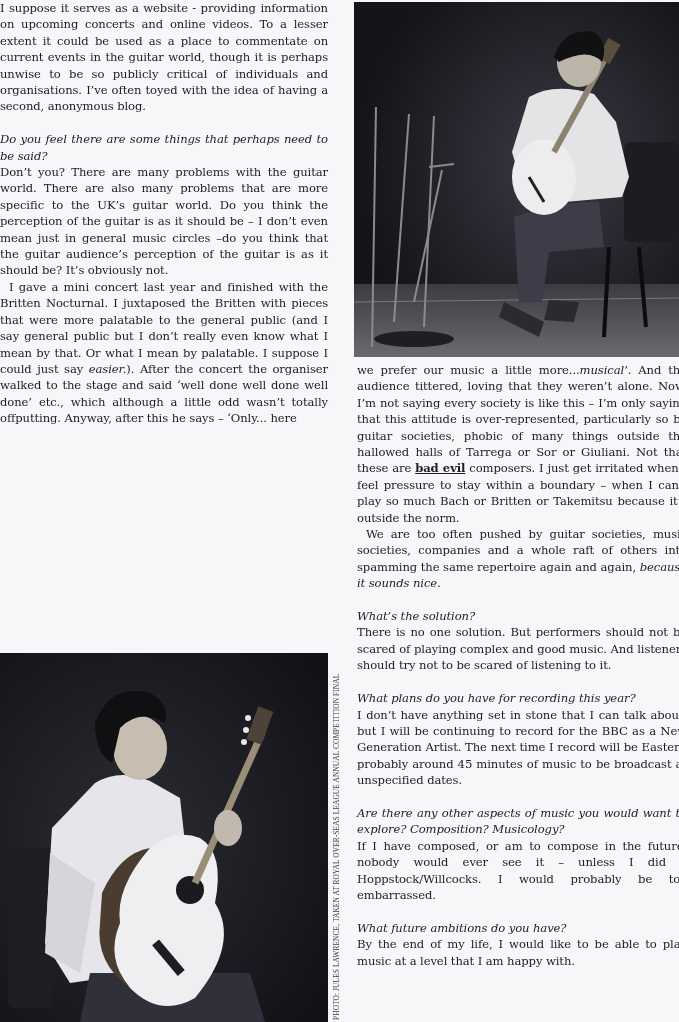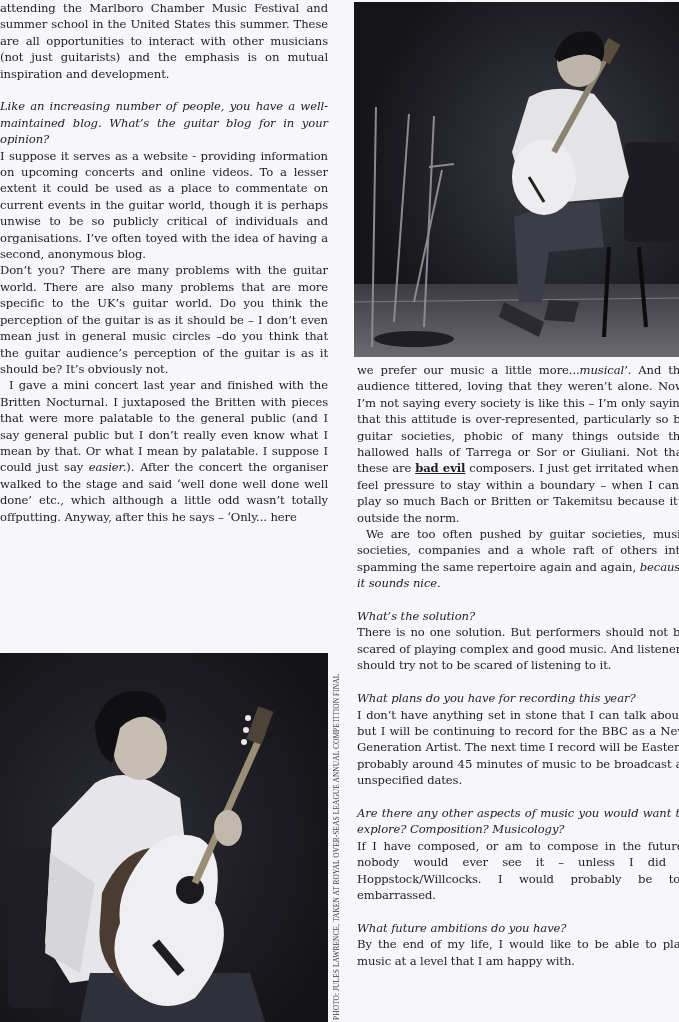--- a/index.html
+++ b/index.html
@@ -35,23 +35,22 @@
     width: 370px;
     font-family: "Liberation Serif", "DejaVu Serif", serif;
     font-size: 7.4px; line-height: 8px; color: #3a3a40;
     letter-spacing: 0.1px;
   }
 </style>
 </head>
 <body>
 
 <div id="left-col" class="col">
-  <p>attending the Marlboro Chamber Music Festival and summer school in the United States this summer. These are all opportunities to interact with other musicians (not just guitarists) and the emphasis is on mutual inspiration and development.</p>
-  <p class="q">Like an increasing number of people, you have a well-maintained blog. What’s the guitar blog for in your opinion?</p>
   <p>I suppose it serves as a website - providing information on upcoming concerts and online videos. To a lesser extent it could be used as a place to commentate on current events in the guitar world, though it is perhaps unwise to be so publicly critical of individuals and organisations. I’ve often toyed with the idea of having a second, anonymous blog.</p>
+  <p class="q">Do you feel there are some things that perhaps need to be said?</p>
   <p>Don’t you? There are many problems with the guitar world. There are also many problems that are more specific to the UK’s guitar world. Do you think the perception of the guitar is as it should be – I don’t even mean just in general music circles –do you think that the guitar audience’s perception of the guitar is as it should be? It’s obviously not.</p>
   <p class="indent"><span>I gave a mini concert last year and finished with the Britten Nocturnal. I juxtaposed the Britten with pieces that were more palatable to the general public (and I say general public but I don’t really even know what I mean by that. Or what I mean by palatable. I suppose I could just say </span><em>easier.</em><span>). After the concert the organiser walked to the stage and said ‘well done well done well done’ etc., which although a little odd wasn’t totally offputting. Anyway, after this he says – ‘Only... here</span></p>
 </div>
 
 <div id="photo-top" class="photo">
   <svg viewBox="0 0 325 355" preserveAspectRatio="none">
     <defs>
       <radialGradient id="spot1" cx="0.62" cy="0.45" r="0.6">
         <stop offset="0" stop-color="#3a3a44"></stop>
         <stop offset="1" stop-color="#141419"></stop>

